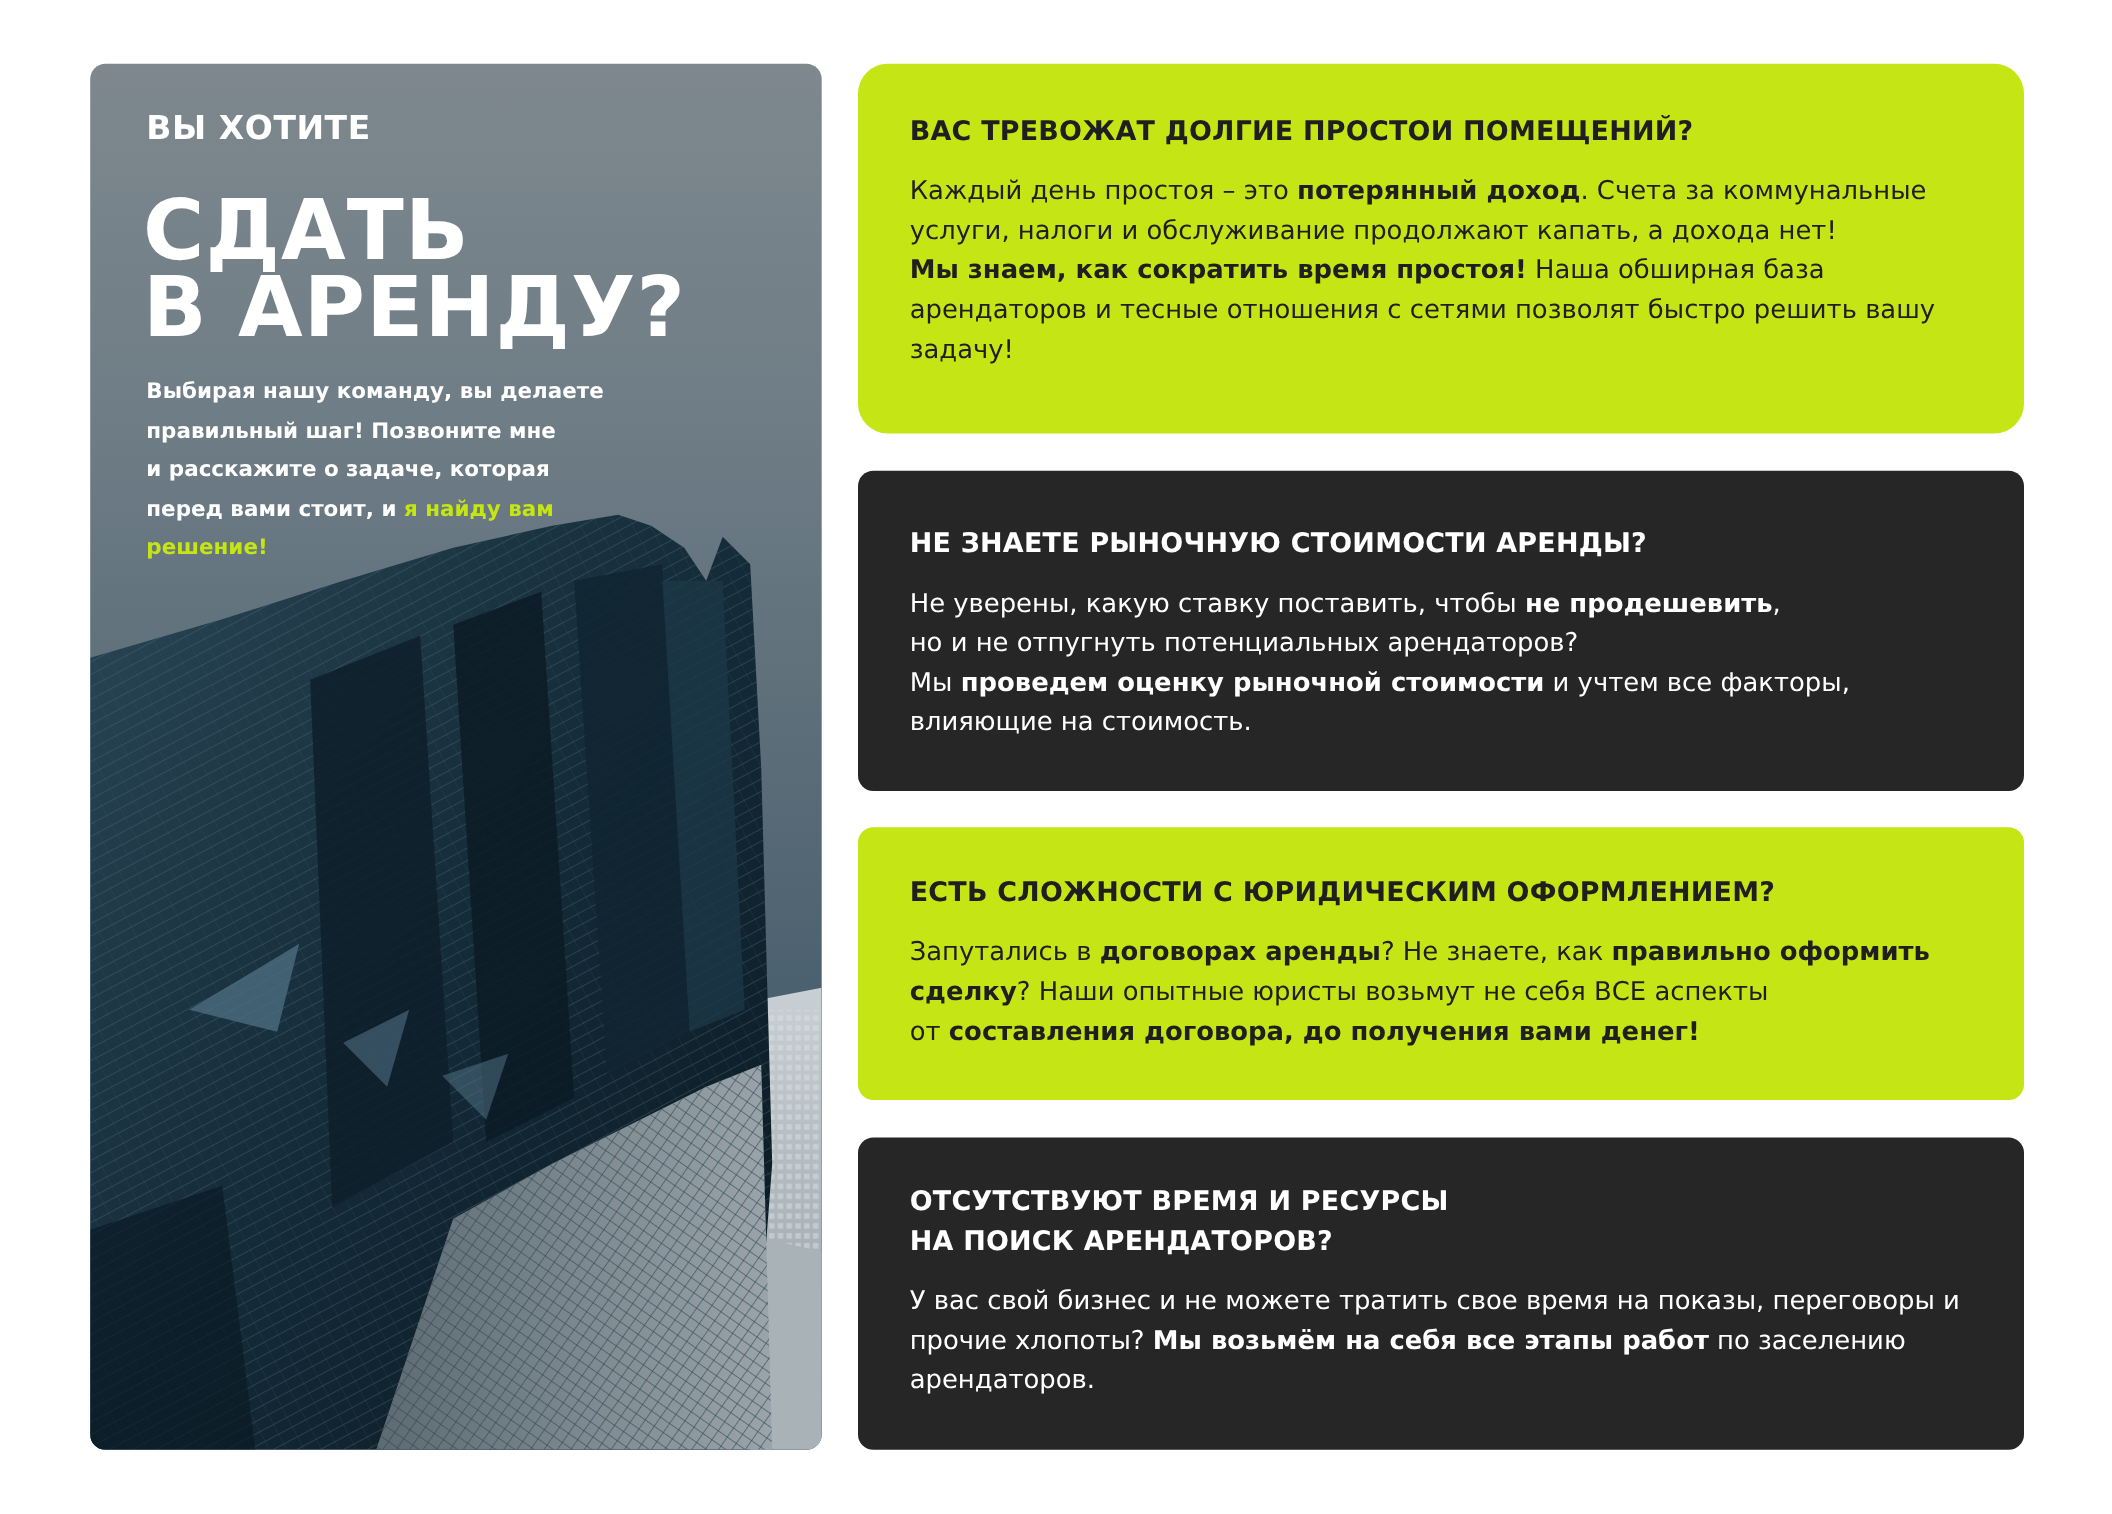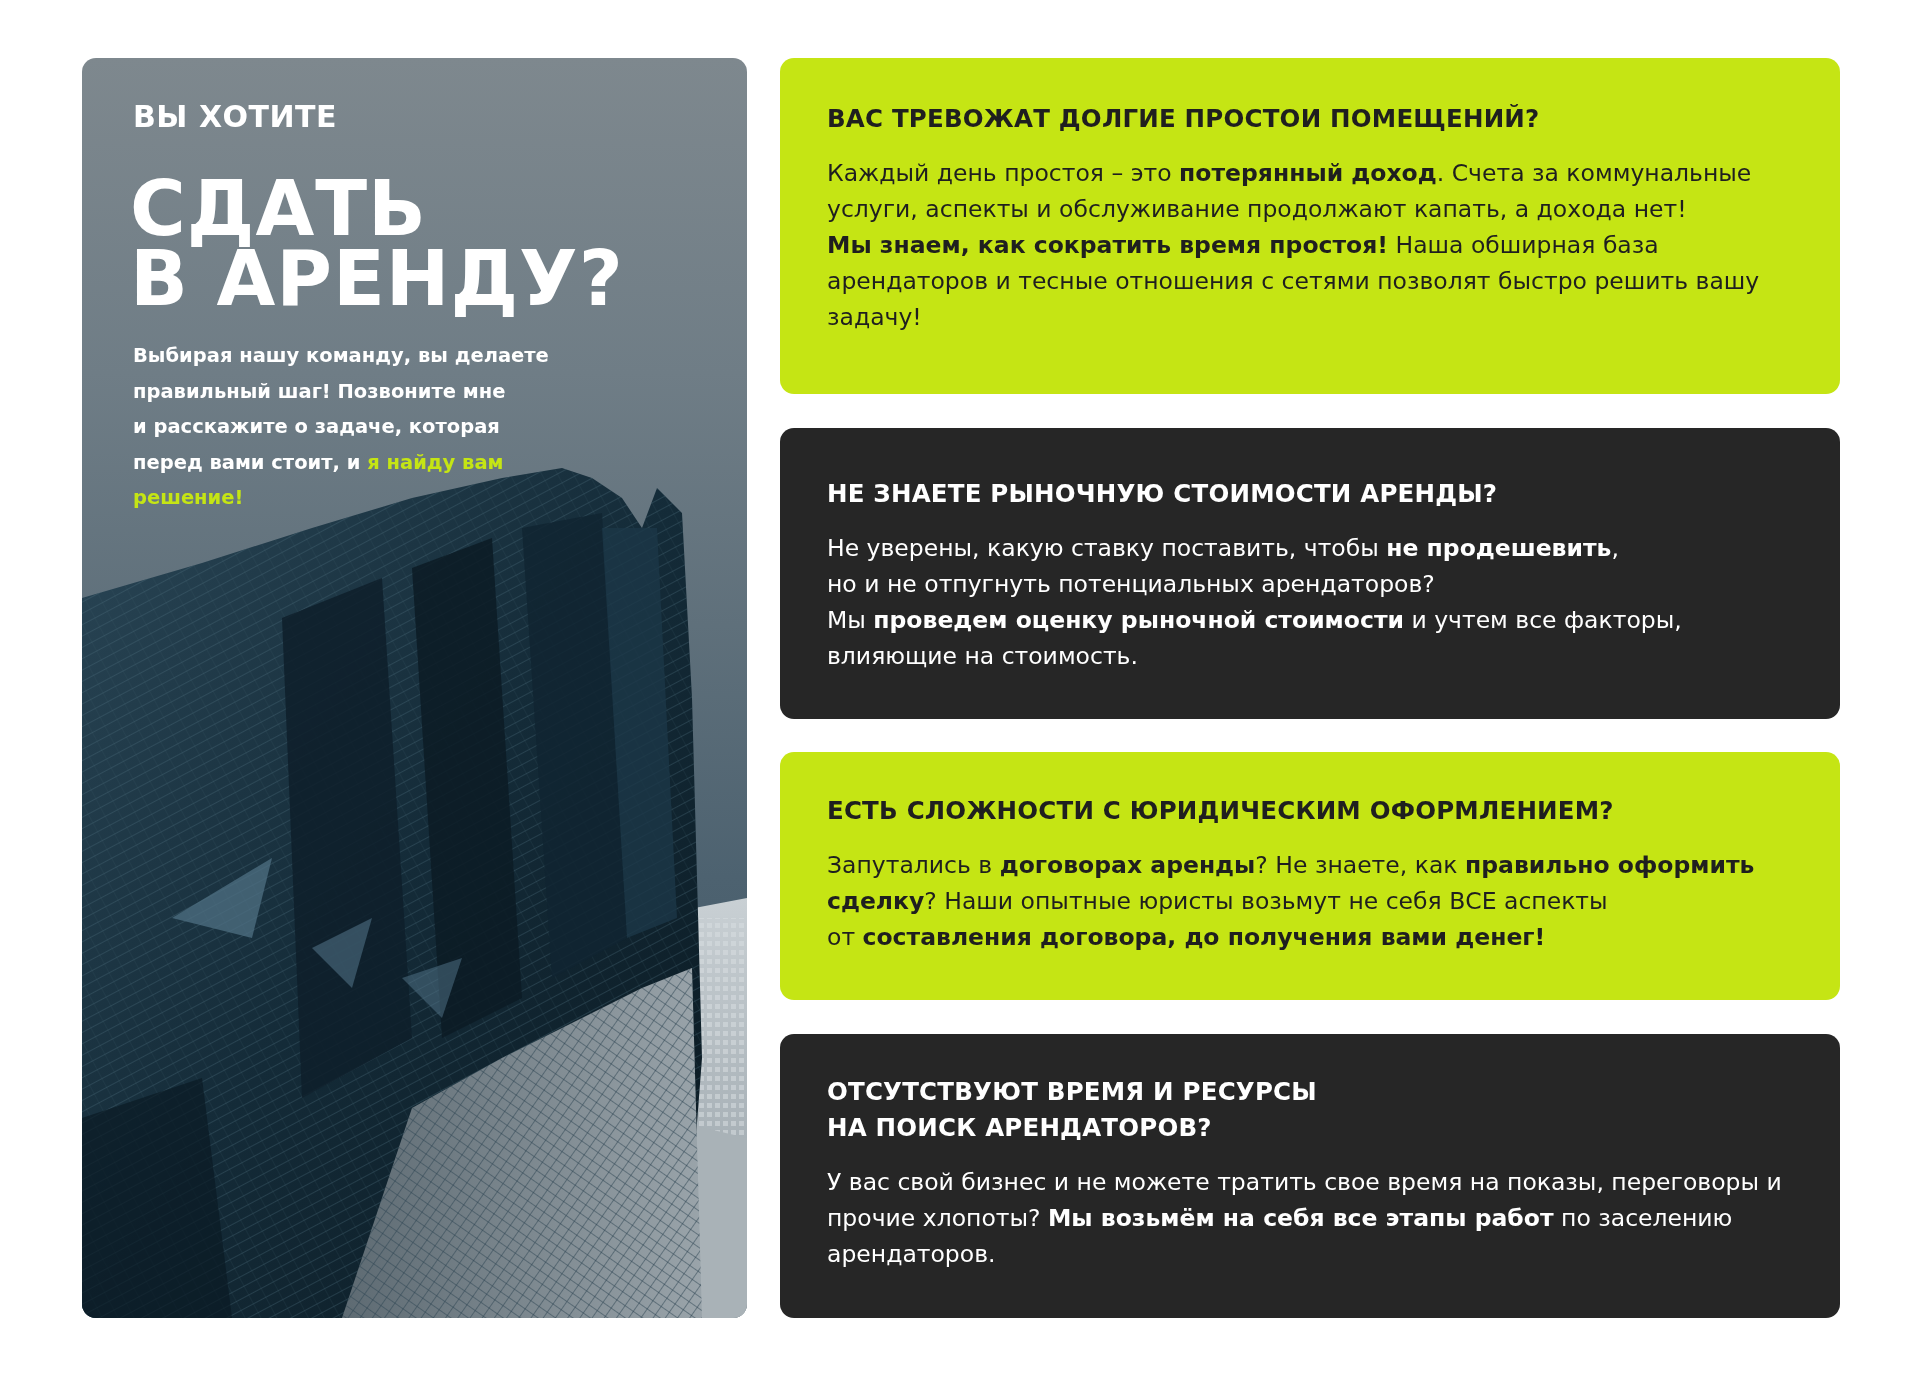--- a/index.html
+++ b/index.html
@@ -43,21 +43,21 @@
     line-height: 36px; letter-spacing: 0.2px; text-transform: uppercase;
   }
   .card-body {
     font-family: "DejaVu Sans", sans-serif; font-weight: 400; font-size: 23.5px;
     line-height: 36px;
   }
   .card-body p { }
   .card-body p:first-child { margin-top: 0; }
   .card-body b { font-weight: 700; }
 
-  #card-1 { top: 58px;  height: 336px; padding-top: 43px; }
+  #card-1 { top: 58px;  height: 336px; padding-top: 43px; border-radius: 27px; }
   #card-2 { top: 428px; height: 291px; padding-top: 48px; }
   #card-3 { top: 752px; height: 248px; padding-top: 41px; }
   #card-4 { top: 1034px; height: 284px; padding-top: 40px; }
   .card .card-title { margin-bottom: 18px; }
   #card-4 .card-title { margin-bottom: 18px; }
 </style>
 </head>
 <body>
 
 <section class="hero">
@@ -127,21 +127,21 @@
       <span>правильный шаг! Позвоните мне</span><br>
       <span>и расскажите о задаче, которая</span><br>
       <span>перед вами стоит, и </span><span class="accent">я найду вам решение!</span>
     </p>
   </div>
 </section>
 
 <article class="card lime" id="card-1">
   <h2 class="card-title">ВАС ТРЕВОЖАТ ДОЛГИЕ ПРОСТОИ ПОМЕЩЕНИЙ?</h2>
   <div class="card-body">
-    <p><span>Каждый день простоя – это </span><b>потерянный доход</b><span>. Счета за коммунальные услуги, аспекты и обслуживание продолжают капать, а дохода нет!</span></p>
+    <p><span>Каждый день простоя – это </span><b>потерянный доход</b><span>. Счета за коммунальные услуги, налоги и обслуживание продолжают капать, а дохода нет!</span></p>
     <p><b>Мы знаем, как сократить время простоя!</b><span> Наша обширная база арендаторов и тесные отношения с сетями позволят быстро решить вашу задачу!</span></p>
   </div>
 </article>
 
 <article class="card dark" id="card-2">
   <h2 class="card-title">НЕ ЗНАЕТЕ РЫНОЧНУЮ СТОИМОСТИ АРЕНДЫ?</h2>
   <div class="card-body">
     <p><span>Не уверены, какую ставку поставить, чтобы </span><b>не продешевить</b><span>,</span><br><span>но и не отпугнуть потенциальных арендаторов?</span></p>
     <p><span>Мы </span><b>проведем оценку рыночной стоимости</b><span> и учтем все факторы, влияющие на стоимость.</span></p>
   </div>

